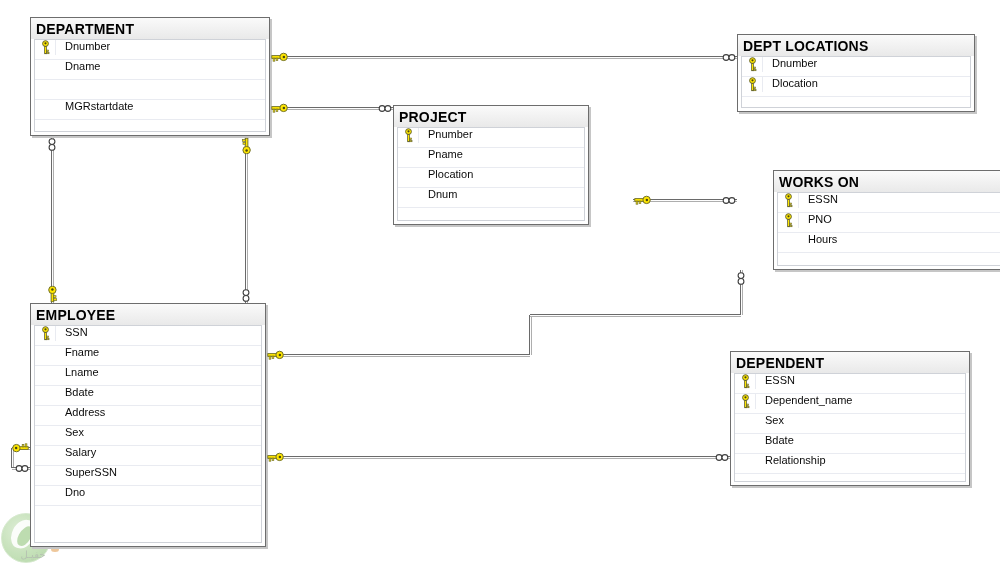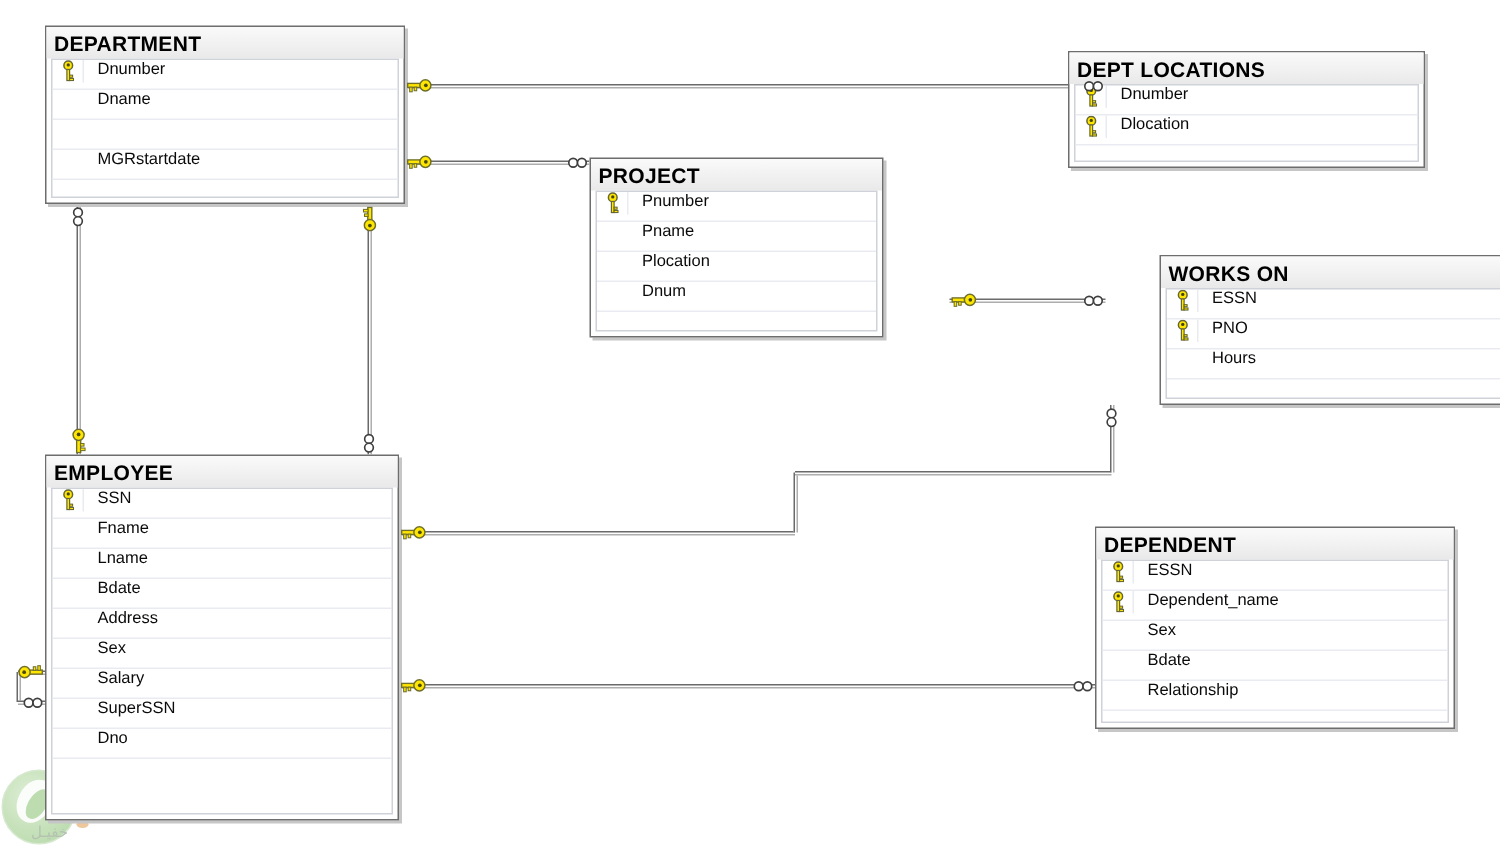--- a/index.html
+++ b/index.html
@@ -207,21 +207,21 @@
           <div class="icon-cell"></div>
         </div>
         <div class="col-row">
           <div class="icon-cell"></div>
           <div class="name-cell">
             <span>MGRstartdate</span>
           </div>
         </div>
       </div>
     </div>
-    <div class="db-table" style="left: 712px; top: 34px; width: 238px; height: 78px;">
+    <div class="db-table" style="left: 737px; top: 34px; width: 238px; height: 78px;">
       <div class="tbl-header"><span>DEPT LOCATIONS</span></div>
       <div class="tbl-body">
         <div class="col-row">
           <div class="icon-cell">
             <span style="line-height: 0;"><svg width="11" height="15" viewBox="0 0 11 15">
                 <circle cx="5.5" cy="3.6" r="2.9" fill="#ffe600" stroke="#666633" stroke-width="1"></circle>
                 <circle cx="5.5" cy="3.3" r="1.1" fill="#444416"></circle>
                 <rect x="4.6" y="6.3" width="1.8" height="7.4" fill="#ffe600" stroke="#666633" stroke-width="0.8"></rect>
                 <rect x="6.4" y="10.1" width="2" height="1.4" fill="#ffe600" stroke="#666633" stroke-width="0.7"></rect>
                 <rect x="6.4" y="12.3" width="2.6" height="1.4" fill="#ffe600" stroke="#666633" stroke-width="0.7"></rect>

